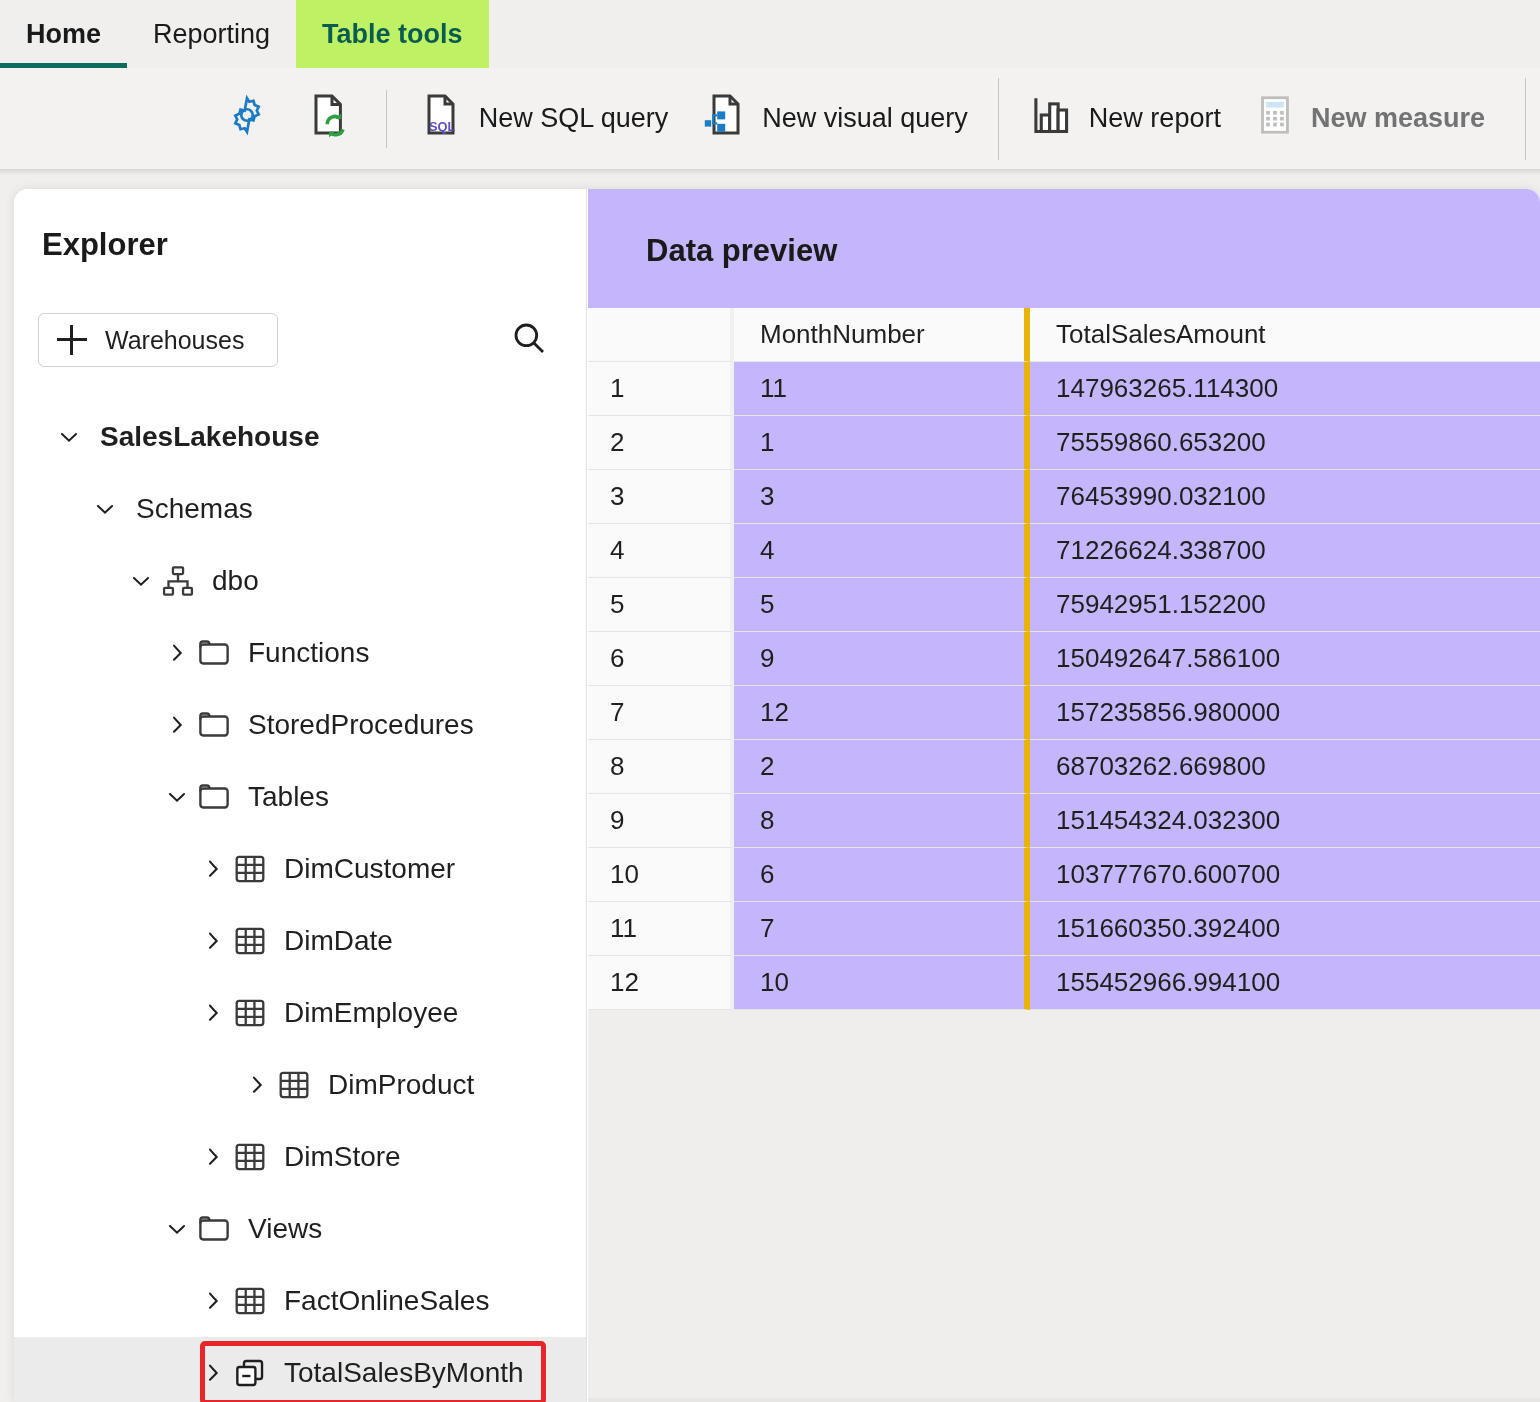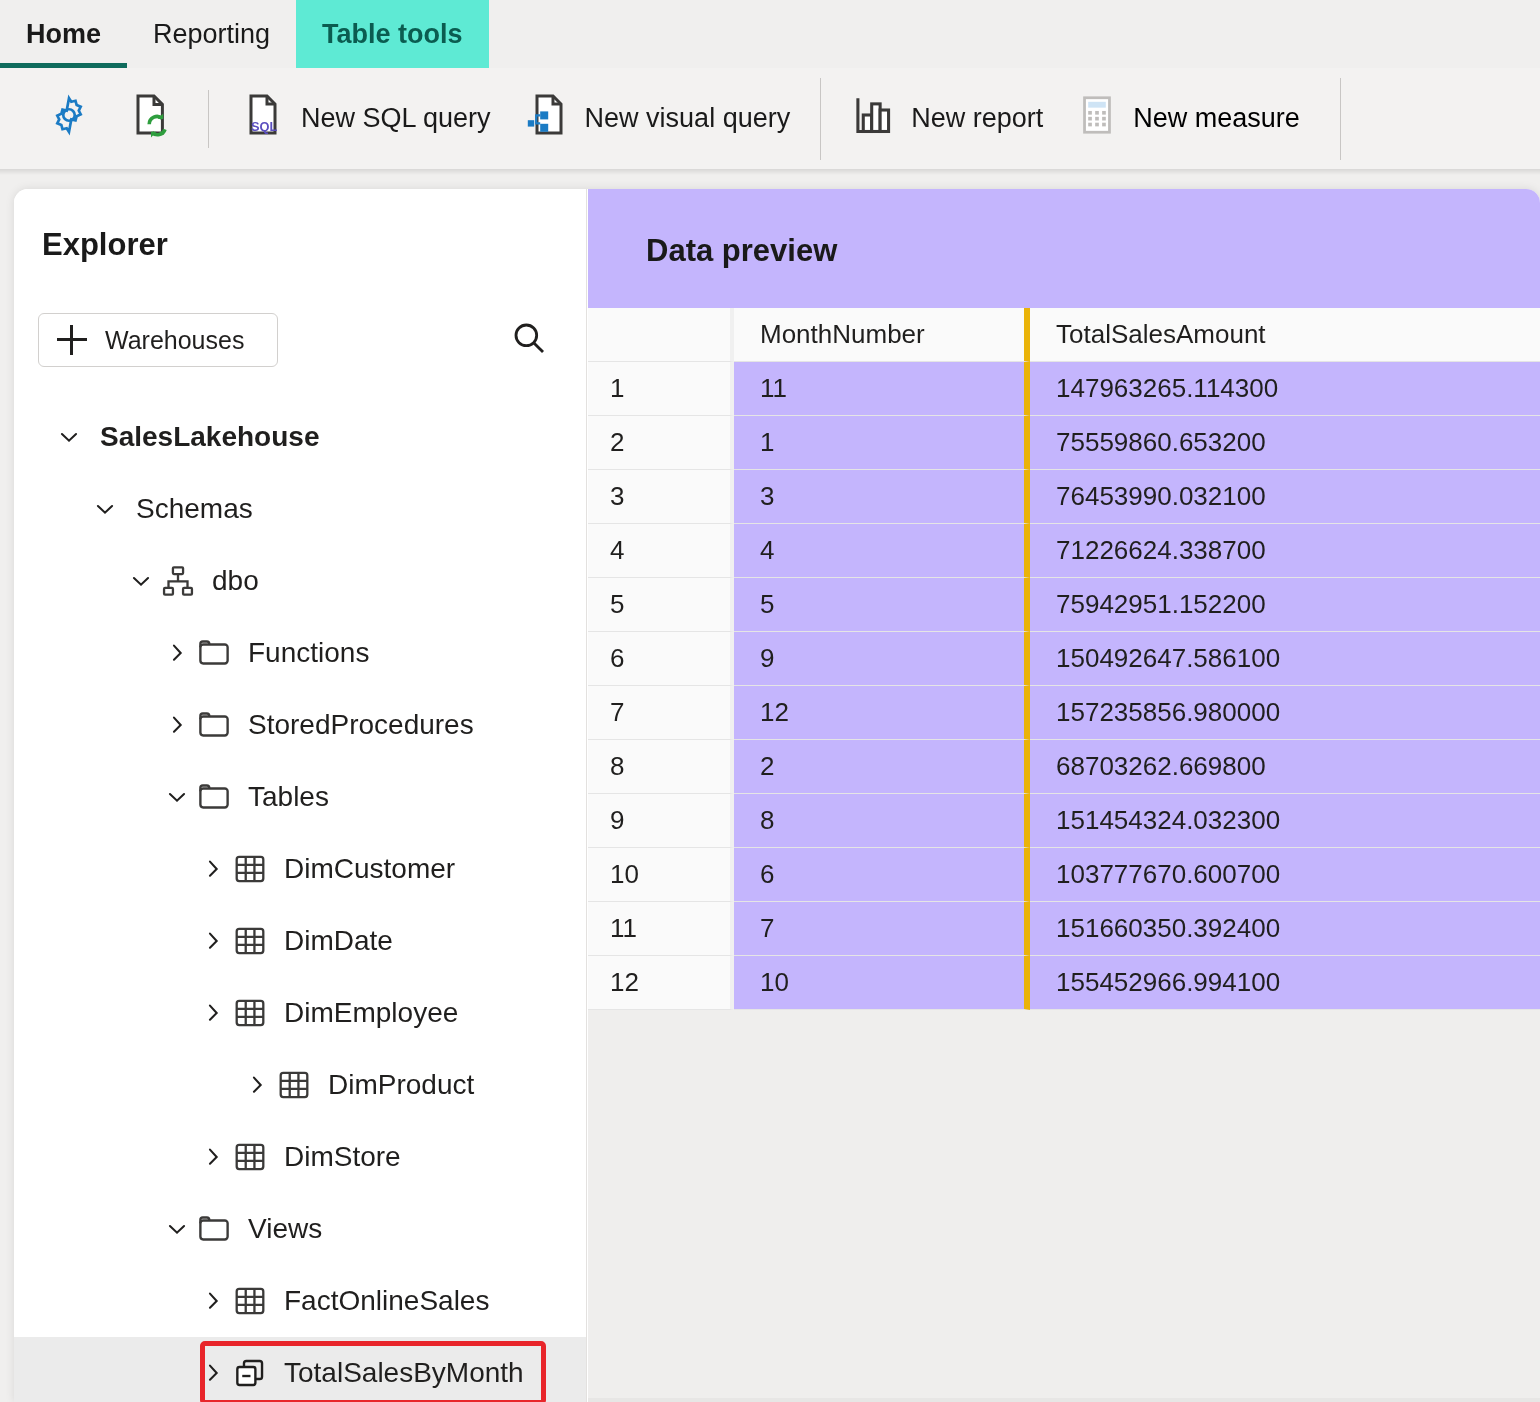--- a/index.html
+++ b/index.html
@@ -26,43 +26,44 @@
     cursor: pointer;
     white-space: nowrap;
   }
   .tab.bold { font-weight: 700; }
   .tab.active-underline::after {
     content: "";
     position: absolute; left: 0; right: 0; bottom: 0; height: 5px;
     background: #0f6b5c;
   }
   .tab.selected {
-    background: #5eead4;
+    background: #bef264;
     color: #0b5c50;
     font-weight: 700;
     margin-top: 33px;
   }
 
   
   .commandbar {
     position: absolute; top: 68px; left: 0; width: 1540px; height: 101px;
     background: #f3f2f1;
     display: flex; align-items: center;
     padding-left: 28px;
     gap: 0;
+    justify-content: flex-end;
   }
   .cmd {
     display: flex; align-items: center; gap: 14px;
     height: 64px; padding: 0 16px;
     font-size: 27px; color: #1a1a1a;
     cursor: pointer; white-space: nowrap;
     border-radius: 4px;
   }
   .cmd.iconic { padding: 0 18px; }
-  .cmd.disabled { color: #000000; cursor: default; }
+  .cmd.disabled { color: #737373; cursor: default; font-weight: bold; }
   .cmd-sep {
     width: 1px; height: 58px; background: #c8c6c4; margin: 0 14px;
     flex: none;
   }
   .cmd-sep.tall { height: 82px; }
   .cmdbar-shadow {
     position: absolute; top: 169px; left: 0; width: 1540px; height: 6px;
     background: linear-gradient(to bottom, rgba(0,0,0,0.10), rgba(0,0,0,0));
   }
 

